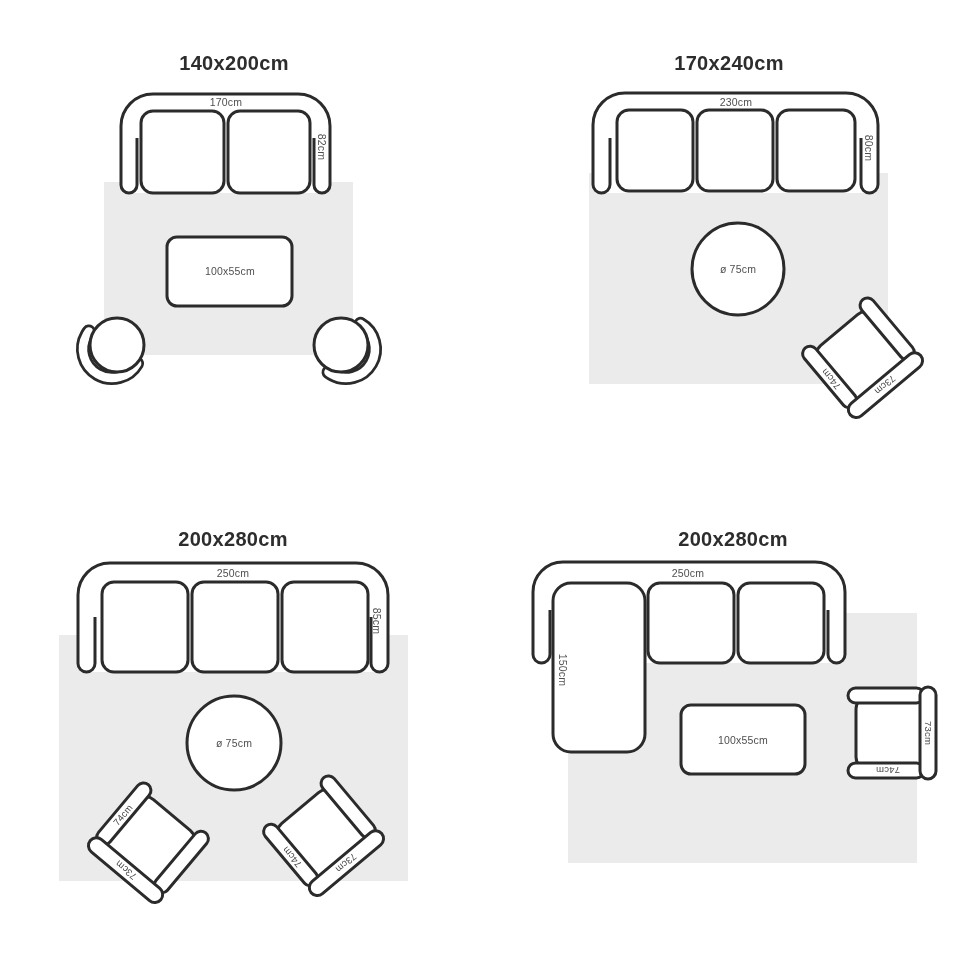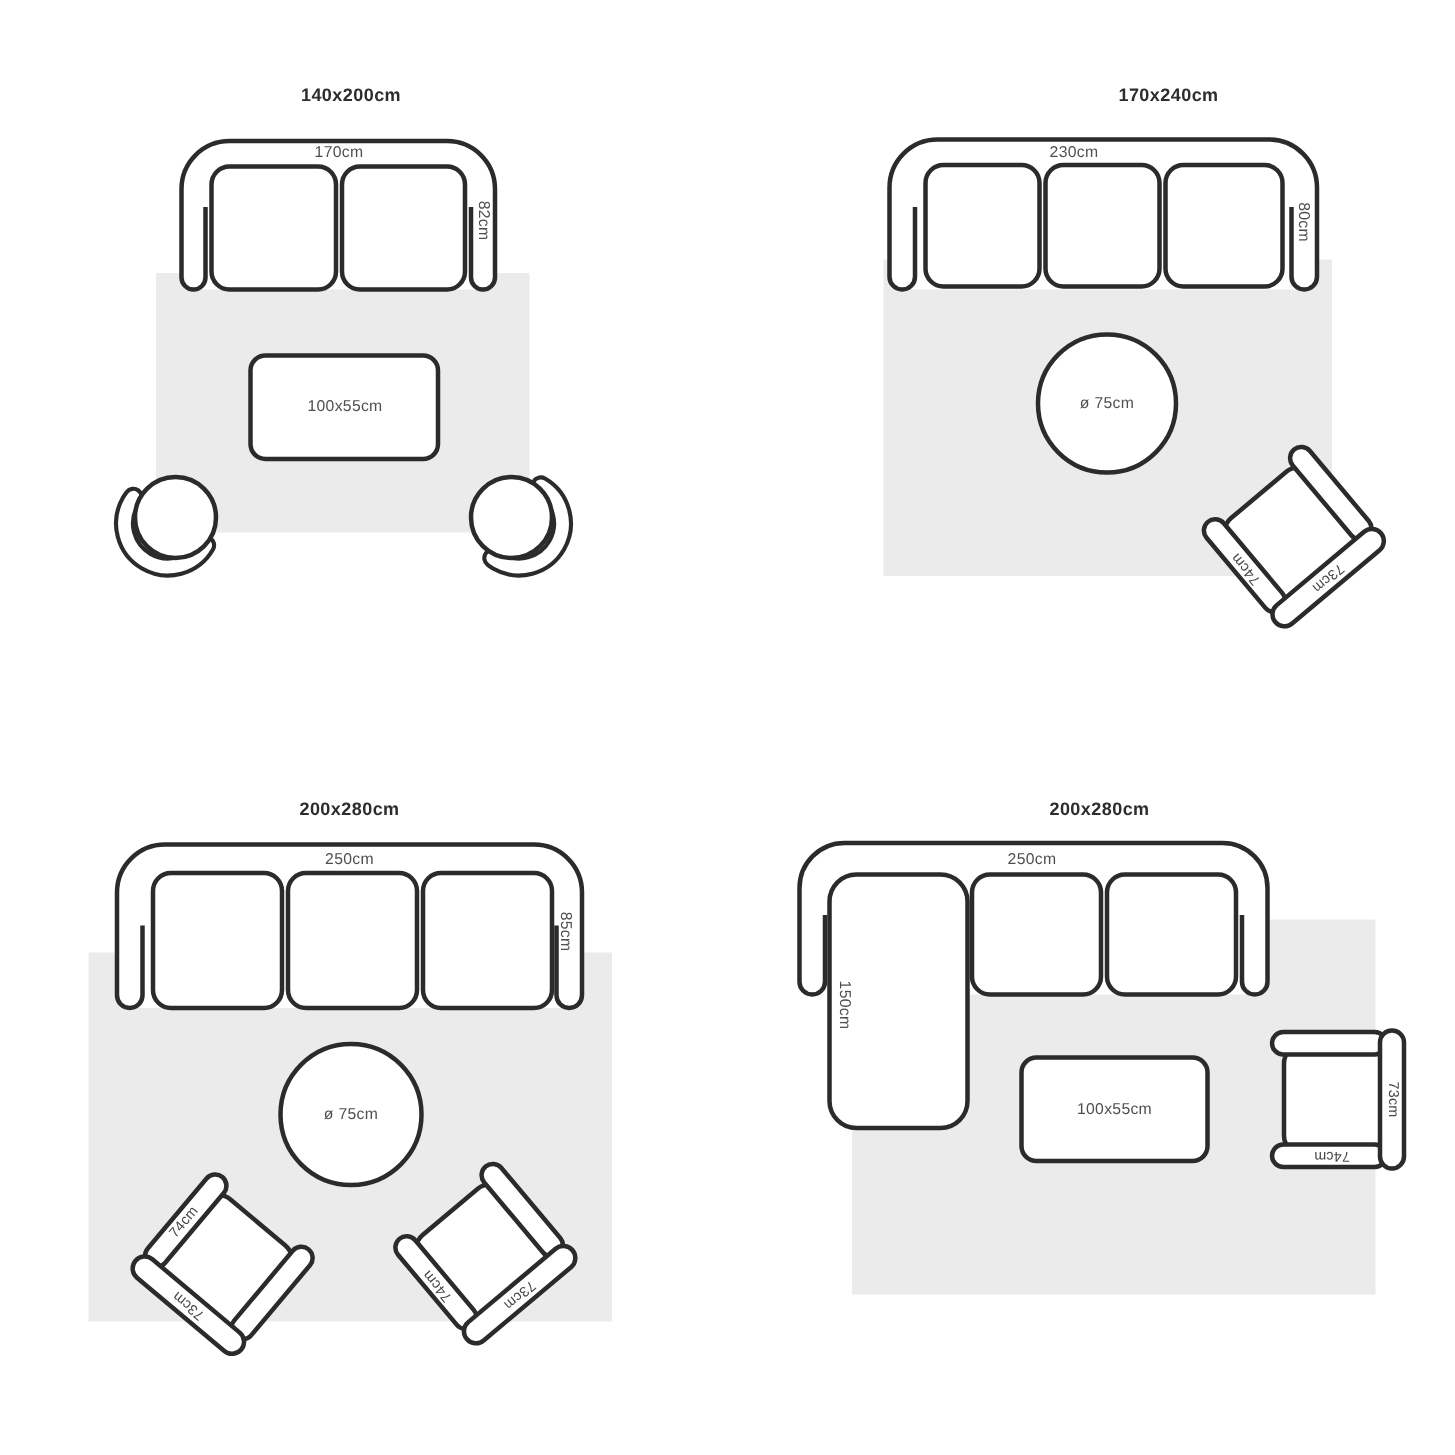--- a/index.html
+++ b/index.html
@@ -12,21 +12,21 @@
   #svg-q2{left:485px;top:0}
   #svg-q3{left:0;top:485px}
   #svg-q4{left:485px;top:485px}
   .lbl{
     position:absolute;white-space:nowrap;color:#4f4f4f;font-size:10.5px;
     transform:translate(-50%,-50%);line-height:1;letter-spacing:.2px;
   }
   .lbl.sm{font-size:9.5px;color:#474747;}
   .lbl.rot90{transform:translate(-50%,-50%) rotate(90deg);}
   .title{
-    position:absolute;white-space:nowrap;color:#2d2d2d;font-size:12px;font-weight:700;
+    position:absolute;white-space:nowrap;color:#2d2d2d;font-size:20px;font-weight:700;
     transform:translate(-50%,-50%);line-height:1;letter-spacing:.3px;
   }
   svg *{vector-effect:none;}
 </style>
 </head>
 <body>
 
 <div id="stage">
 
   <svg id="svg-q1" class="q-svg" viewBox="0 0 485 485">
@@ -108,22 +108,22 @@
       <rect x="30" y="-42" width="15" height="76" rx="7.5" fill="#ffffff" stroke="#2b2b2b" stroke-width="3"></rect>
       <rect x="-46" y="30" width="92" height="16" rx="8" fill="#ffffff" stroke="#2b2b2b" stroke-width="3"></rect>
     </g>
   </svg>
 
   <span class="title" style="left:234px;top:63px">140x200cm</span>
   <span class="lbl" style="left:226px;top:102px">170cm</span>
   <span class="lbl rot90" style="left:322px;top:147px">82cm</span>
   <span class="lbl" style="left:230px;top:271px">100x55cm</span>
 
-  <span class="title" style="left:779px;top:63px">170x240cm</span>
-  <span class="lbl" style="left:716px;top:102px">230cm</span>
+  <span class="title" style="left:729px;top:63px">170x240cm</span>
+  <span class="lbl" style="left:736px;top:102px">230cm</span>
   <span class="lbl rot90" style="left:869px;top:148px">80cm</span>
   <span class="lbl" style="left:738px;top:269px">ø 75cm</span>
   <span class="lbl sm" style="left:831px;top:379px;transform:translate(-50%,-50%) rotate(-130deg)">74cm</span>
   <span class="lbl sm" style="left:885px;top:385px;transform:translate(-50%,-50%) rotate(140deg)">73cm</span>
 
   <span class="title" style="left:233px;top:539px">200x280cm</span>
   <span class="lbl" style="left:233px;top:573px">250cm</span>
   <span class="lbl rot90" style="left:377px;top:621px">85cm</span>
   <span class="lbl" style="left:234px;top:743px">ø 75cm</span>
   <span class="lbl sm" style="left:123px;top:815px;transform:translate(-50%,-50%) rotate(-50deg)">74cm</span>

